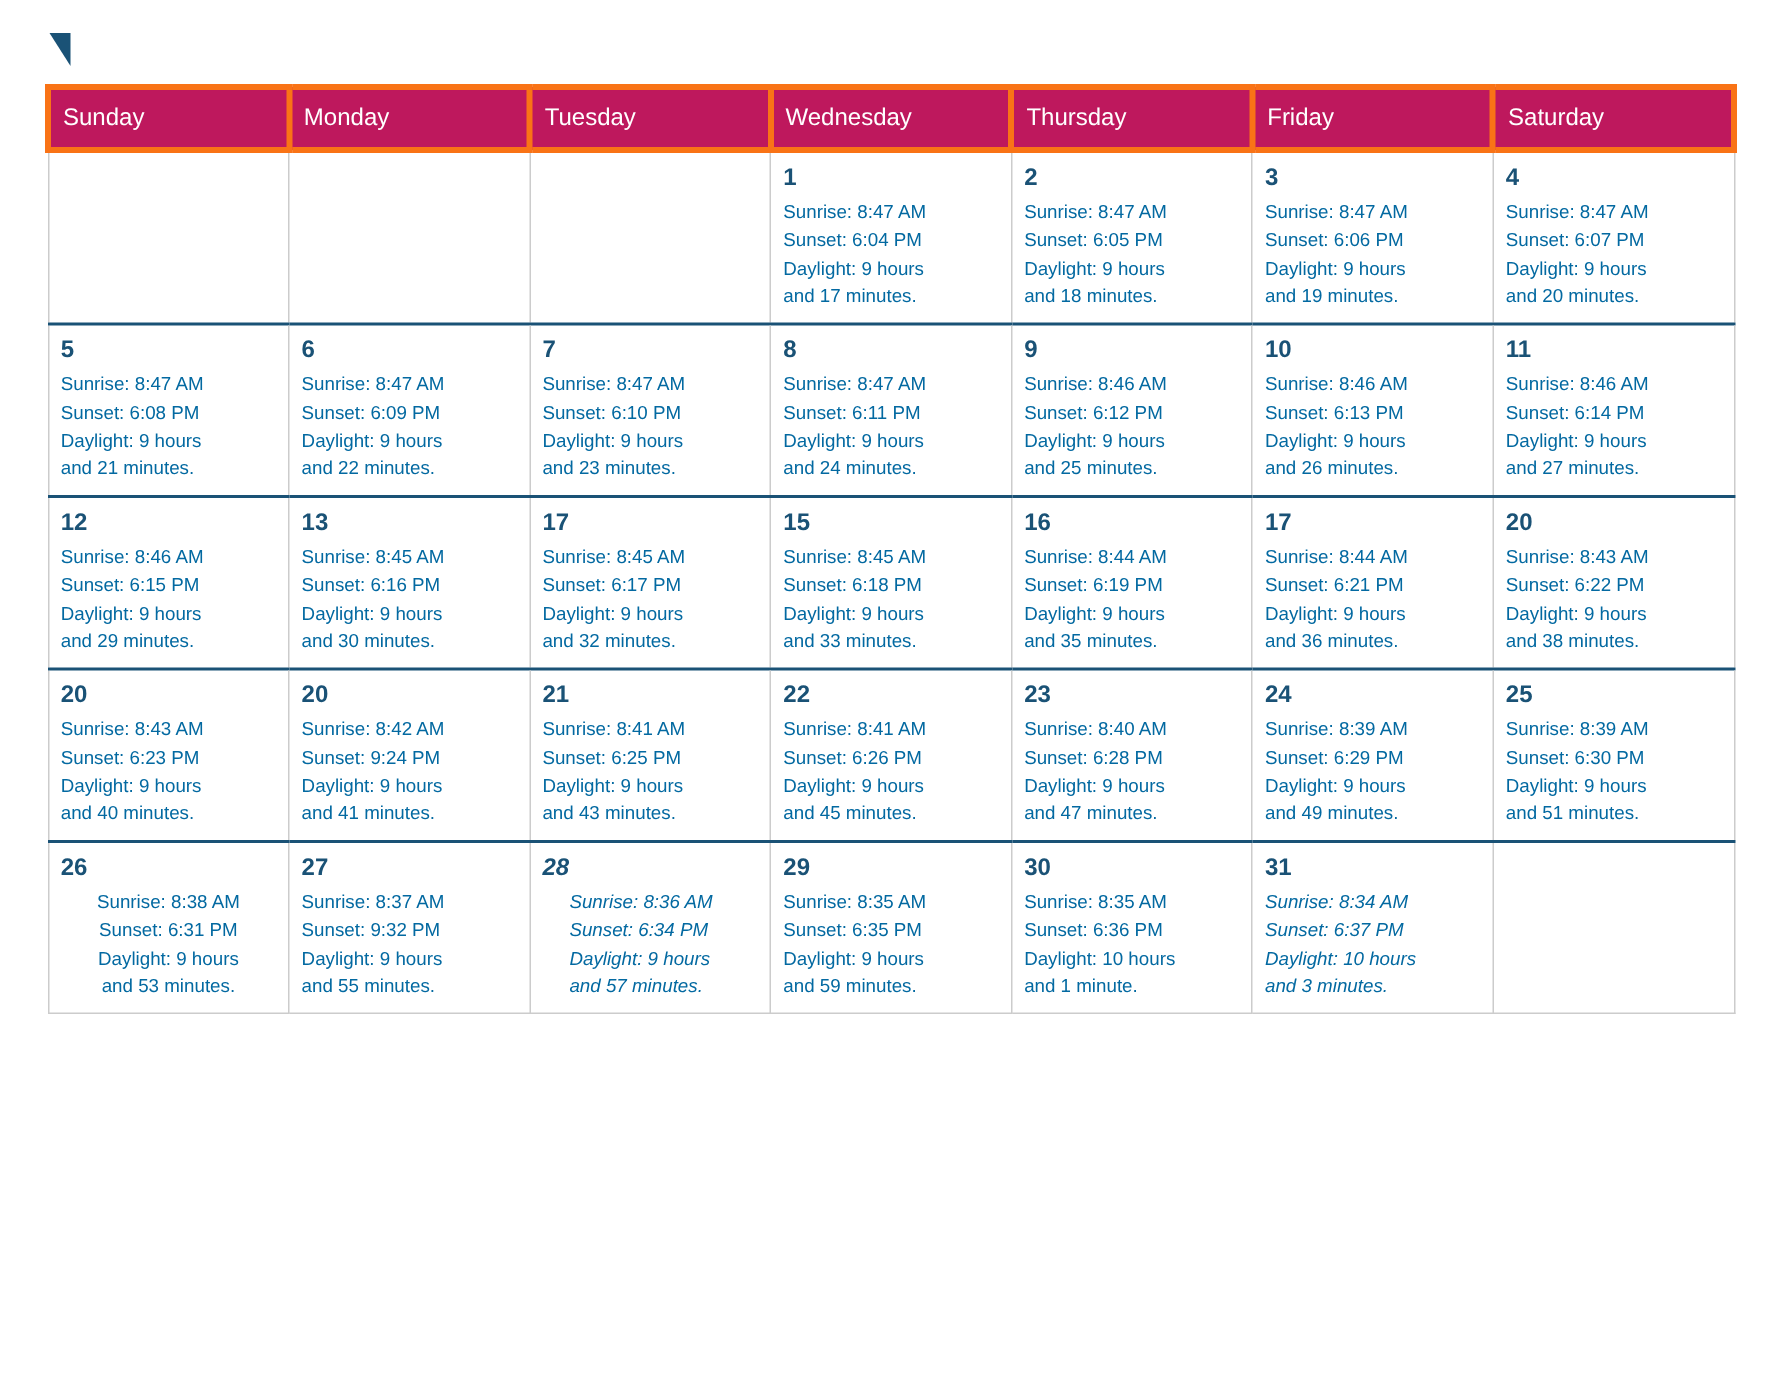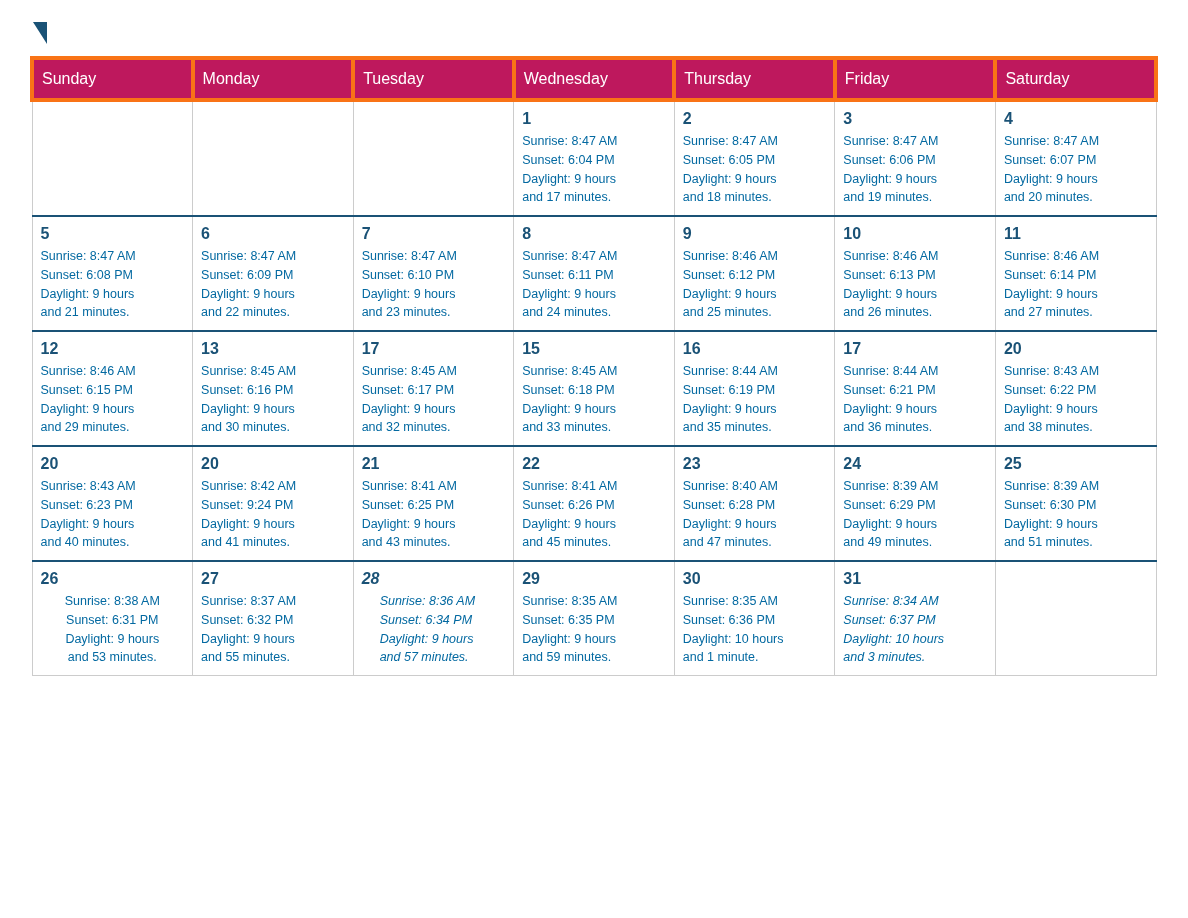--- a/index.html
+++ b/index.html
@@ -321,21 +321,21 @@
         <td style="border-bottom: 1px solid rgb(204, 204, 204);">
           <span class="day-number">26</span>
           <div class="day-info" style="white-space: pre-line; text-align: center;">Sunrise: 8:38 AM
 Sunset: 6:31 PM
 Daylight: 9 hours
 and 53 minutes.</div>
         </td>
         <td style="border-bottom: 1px solid rgb(204, 204, 204);">
           <span class="day-number">27</span>
           <div class="day-info" style="white-space: pre-line;">Sunrise: 8:37 AM
-Sunset: 6:32 PM
+Sunset: 9:32 PM
 Daylight: 9 hours
 and 55 minutes.</div>
         </td>
         <td style="border-bottom: 1px solid rgb(204, 204, 204); font-style: italic;">
           <span class="day-number">28</span>
           <div class="day-info" style="white-space: pre-line; margin-left: 18px;">Sunrise: 8:36 AM
 Sunset: 6:34 PM
 Daylight: 9 hours
 and 57 minutes.</div>
         </td>

